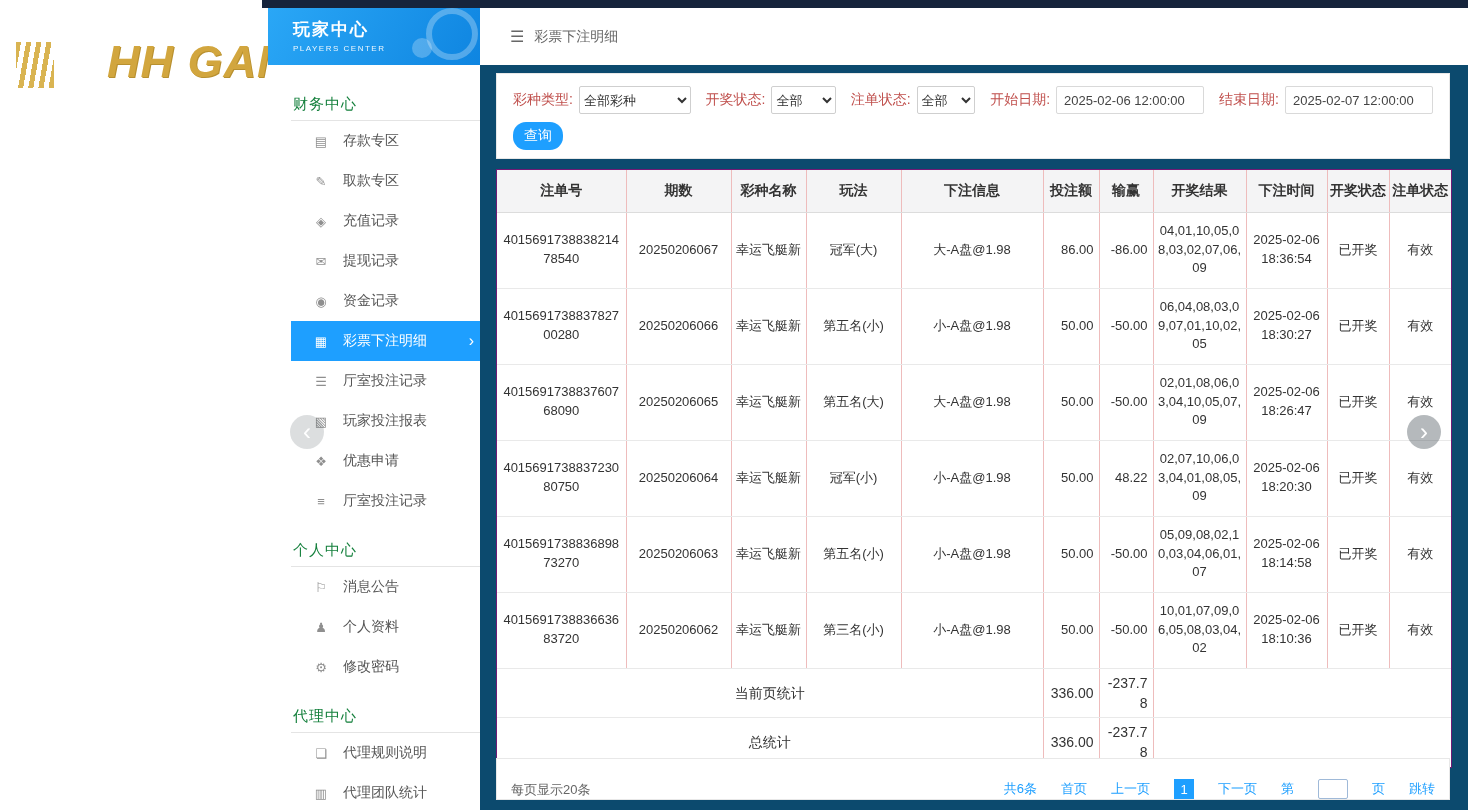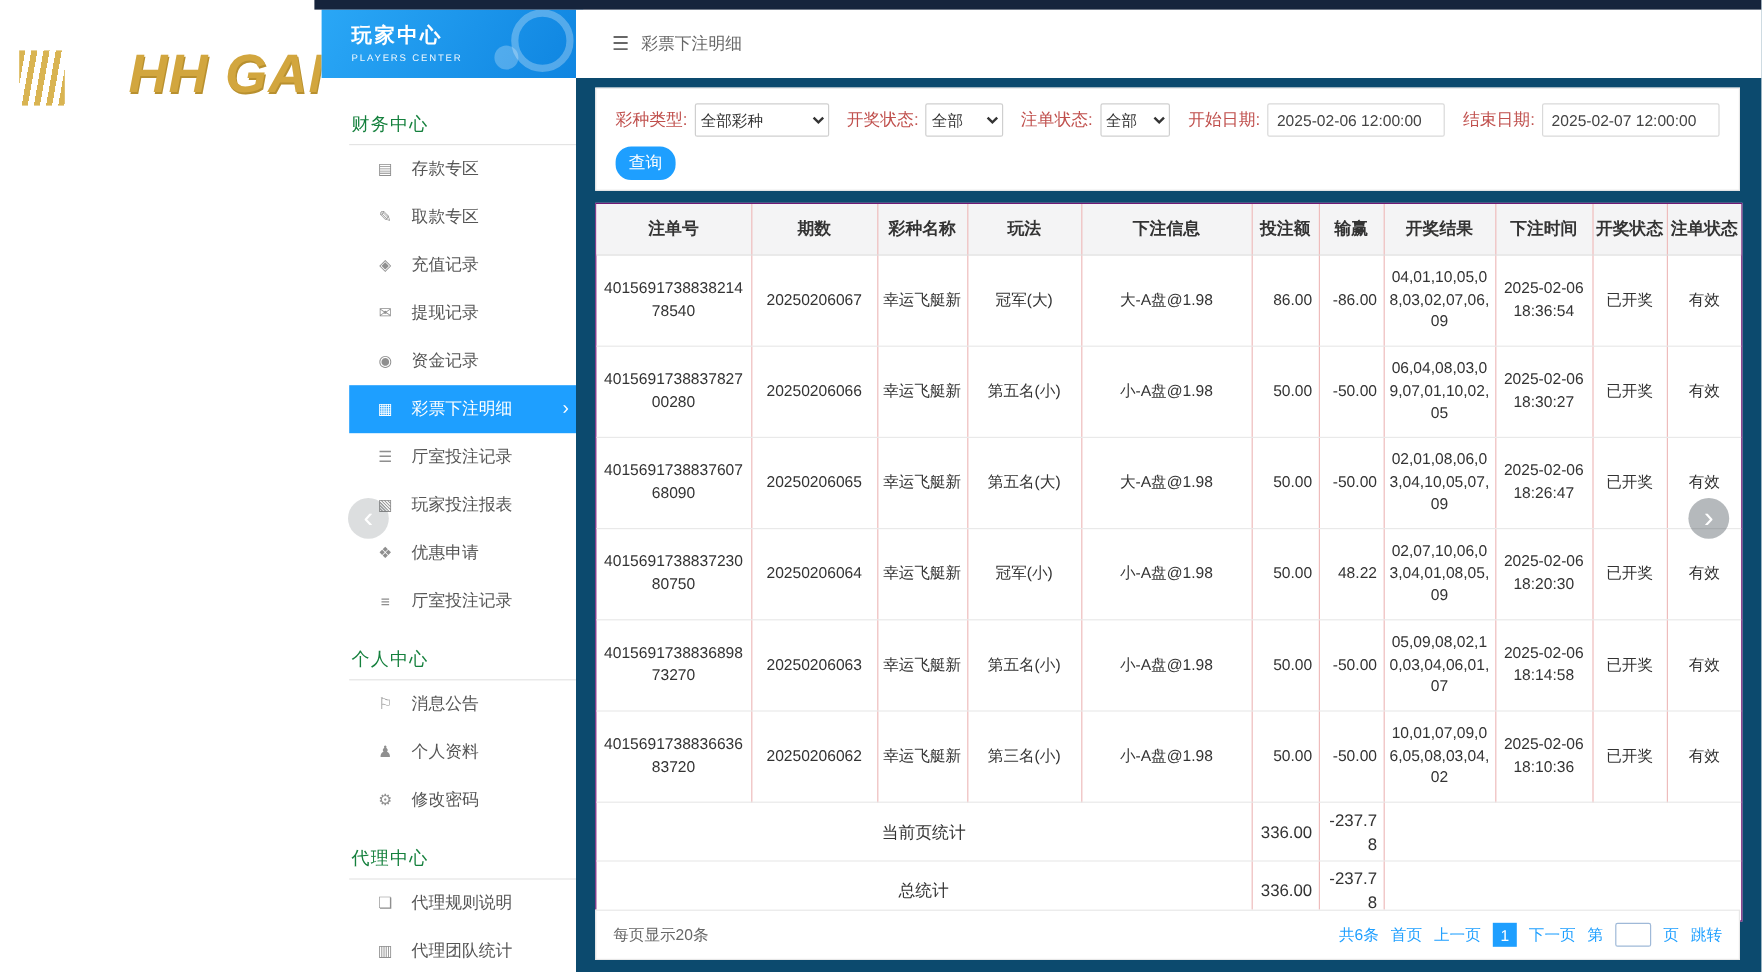--- a/index.html
+++ b/index.html
@@ -67,24 +67,24 @@
     border-right:1px solid #eebcbc; border-bottom:1px solid #e9e9e9; word-break:break-all;
     line-height:1.45; padding:4px; box-sizing:border-box; }
   .bet-table td:last-child { border-right:none; }
   .bet-table td.num { text-align:right; padding-right:5px; }
   .bet-table tr.stats td { height:38px; font-size:14px; }
   .bet-table td.stat-rest { border-right:none; }
   .bet-table tbody:last-child tr:last-child td { border-bottom:none; }
 
   
   .pagination-card { position:absolute; left:16px; top:693px; width:954px; height:42px; box-sizing:border-box;
-    background:#fff; border:1px solid #e8e8e8; display:flex; align-items:center; justify-content:space-between;
+    background:#fff; border:1px solid #e8e8e8; display:flex; align-items:flex-end; justify-content:space-between;
     padding:0 14px; }
   .page-size { color:#666; font-size:13px; }
-  .pager { display:flex; align-items:center; gap:10px; font-size:13px; color:#1e9fff; }
+  .pager { display:flex; align-items:center; gap:24px; font-size:13px; color:#1e9fff; }
   .pager .plink { color:#1e9fff; cursor:pointer; }
   .cur-page { min-width:20px; height:20px; background:#1e9fff; color:#fff; display:flex; align-items:center;
     justify-content:center; font-size:13px; padding:0 3px; box-sizing:border-box; }
   .jump-input { width:30px; height:20px; box-sizing:border-box; border:1px solid #9fb9d8; border-radius:2px; }
 
   
   .nav-circle { position:absolute; width:34px; height:34px; border-radius:50%; display:flex; align-items:center;
     justify-content:center; color:#fff; font-size:24px; z-index:6; cursor:pointer; user-select:none; line-height:1; }
   .nav-left { left:290px; top:415px; background:rgba(60,70,80,.18); }
   .nav-right { left:1407px; top:415px; background:rgba(60,70,80,.38); }

